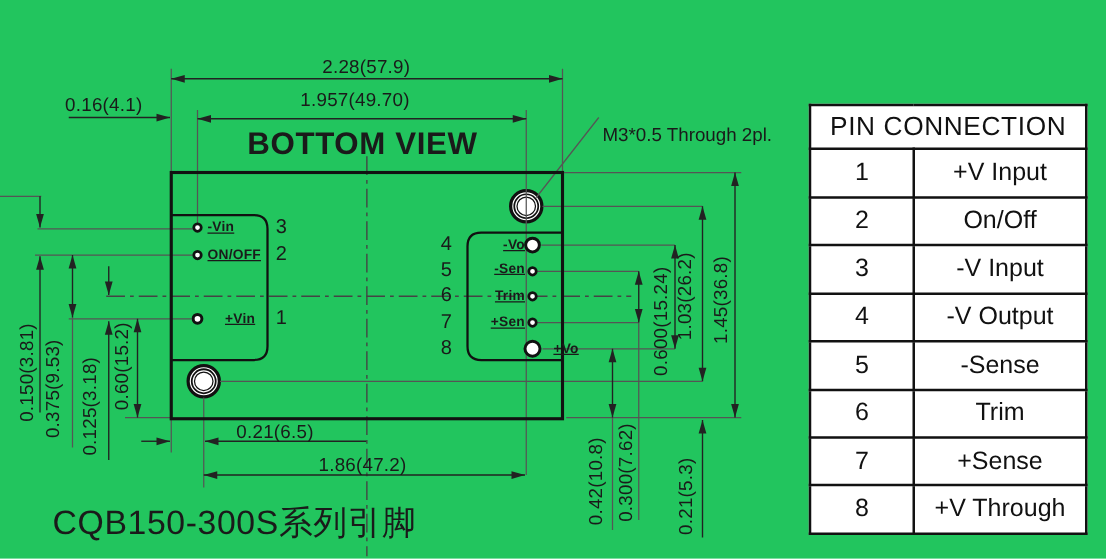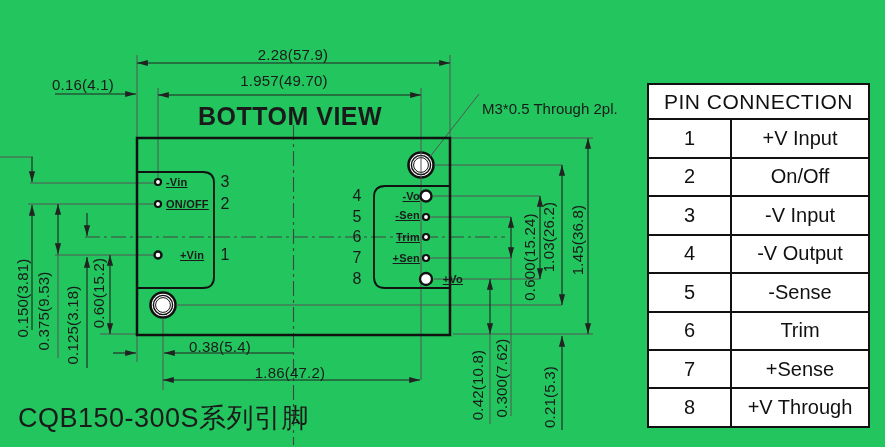--- a/index.html
+++ b/index.html
@@ -9,21 +9,21 @@
   }
   #linework{position:absolute;left:0;top:0;}
   .t{position:absolute;white-space:nowrap;transform:translate(-50%,-50%);line-height:1;}
   .dim{font-size:15px;letter-spacing:0.2px;}
   .rot{transform:translate(-50%,-50%) rotate(-90deg);}
   .view-label{font-size:25px;font-weight:600;letter-spacing:0.5px;}
   .note{position:absolute;font-size:15px;white-space:nowrap;line-height:1;}
   .pin-label{position:absolute;font-size:11px;font-weight:bold;white-space:nowrap;transform:translate(0,-50%);letter-spacing:0.2px;text-decoration:underline;}
   .pin-label.r{transform:translate(-100%,-50%);}
   .pin-num{font-size:16px;}
-  .title{position:absolute;font-size:27px;letter-spacing:0.5px;white-space:nowrap;}
+  .title{position:absolute;font-size:27px;letter-spacing:0.5px;white-space:nowrap;margin-left:24px;}
   table.pin-table{
     position:absolute;left:647px;top:83px;width:221px;height:345px;
     border-collapse:collapse;table-layout:fixed;background:#fff;
   }
   table.pin-table th,table.pin-table td{
     border:2px solid #111;text-align:center;vertical-align:middle;
     font-weight:normal;padding:0;font-size:20px;color:#111;
   }
   table.pin-table tr.hdr th{font-size:21px;height:29px;letter-spacing:0.5px;}
   table.pin-table tr.cols th{font-size:21px;height:35px;}
@@ -153,21 +153,21 @@
   <span class="t dim rot" style="left:72px;top:325px;">0.125(3.18)</span>
   <span class="t dim rot" style="left:98px;top:293px;">0.60(15.2)</span>
 
   <span class="t dim rot" style="left:529px;top:257px;">0.600(15.24)</span>
   <span class="t dim rot" style="left:548px;top:237px;">1.03(26.2)</span>
   <span class="t dim rot" style="left:577px;top:240px;">1.45(36.8)</span>
   <span class="t dim rot" style="left:477px;top:385px;">0.42(10.8)</span>
   <span class="t dim rot" style="left:501px;top:378px;">0.300(7.62)</span>
   <span class="t dim rot" style="left:549px;top:397px;">0.21(5.3)</span>
 
-  <span class="t dim" style="left:220px;top:346px;">0.38(5.4)</span>
+  <span class="t dim" style="left:220px;top:346px;">0.21(6.5)</span>
   <span class="t dim" style="left:290px;top:372px;">1.86(47.2)</span>
 
   <div class="title" style="left:18px;top:400px;">CQB150-300S系列引脚</div>
 
   <table class="pin-table">
     <colgroup>
         <col class="c1">
         <col class="c2">
       </colgroup>
     <tbody>

